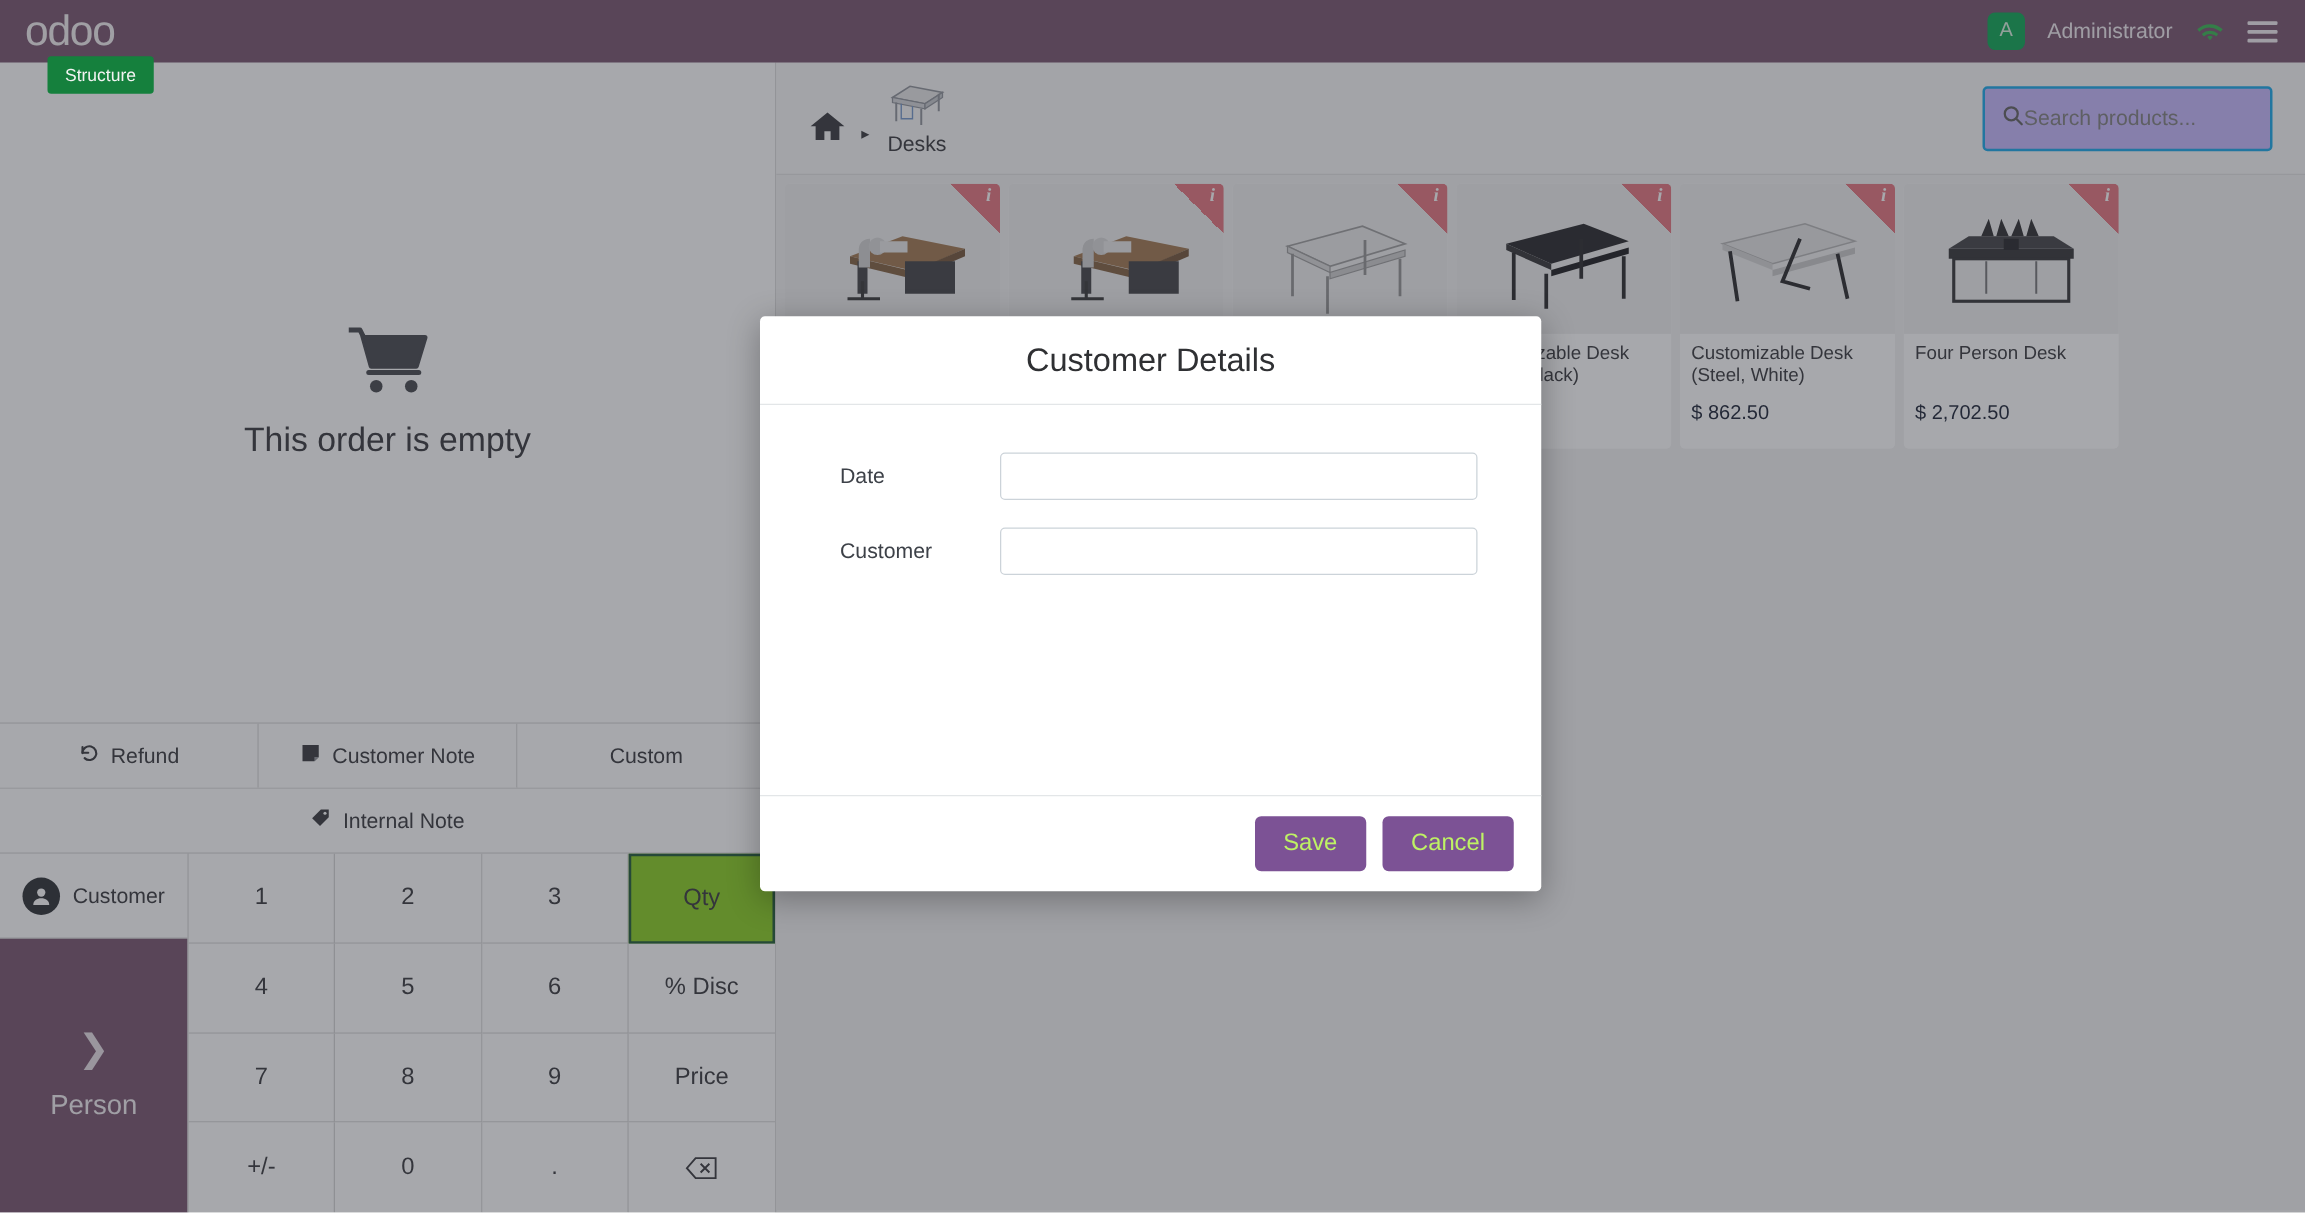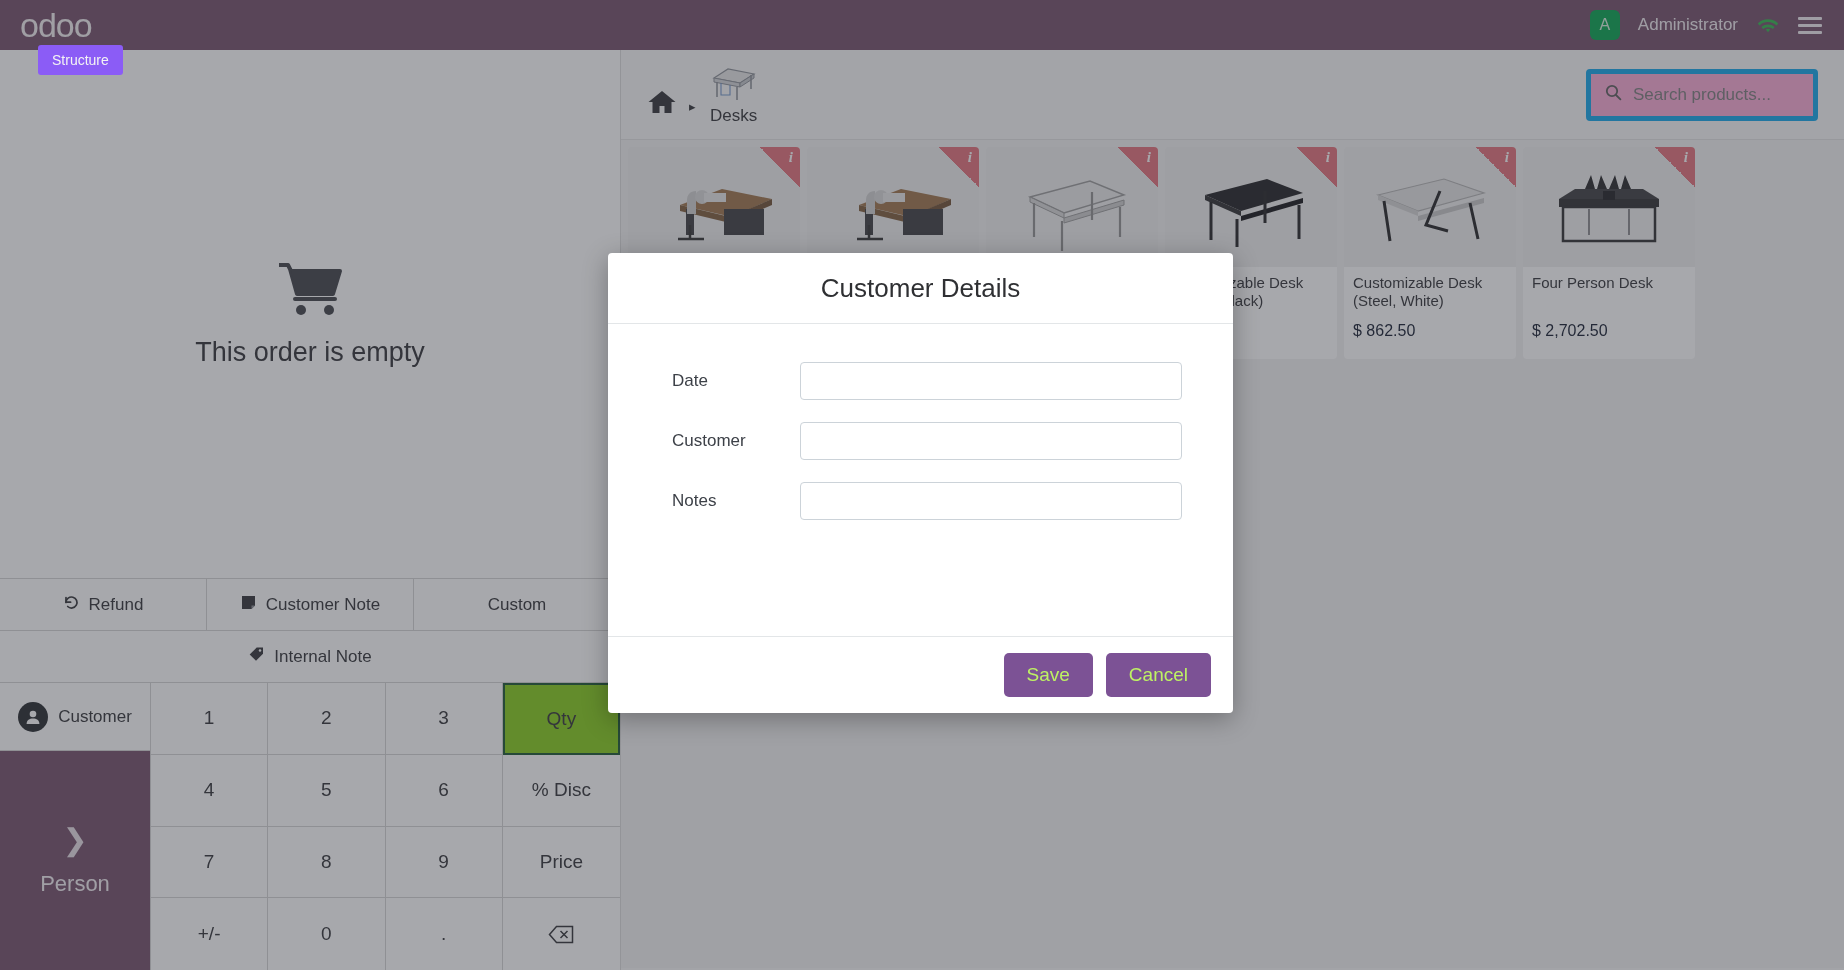--- a/index.html
+++ b/index.html
@@ -51,21 +51,21 @@
     display: flex; align-items: center; justify-content: center;
   }
   .user-name { color: #f1ecf0; font-size: 17px; }
   .wifi-ico { width: 24px; height: 20px; display:block; }
   .burger { display: flex; flex-direction: column; gap: 4px; width: 24px; }
   .burger i { display: block; height: 3px; background: #f1ecf0; border-radius: 1px; }
 
   
   #structure-tip {
     position: absolute; left: 38px; top: 45px;
-    background: #8b5cf6; color: #f3f3f3;
+    background: #15803d; color: #f3f3f3;
     font-size: 14px; padding: 7px 14px;
     border-radius: 3px;
     z-index: 60;
     white-space: nowrap;
   }
 
   
   #left-pane {
     position: absolute; left: 0; top: 50px;
     width: 620px; height: 920px;
@@ -174,23 +174,23 @@
   #breadcrumb { display: flex; align-items: flex-end; gap: 12px; }
   .home-ico { width: 30px; height: 28px; margin-bottom: 6px;}
   .bc-caret { color: #2e2f33; font-size: 13px; margin-bottom: 12px; }
   .bc-cat { display: flex; flex-direction: column; align-items: center; gap: 2px; }
   .bc-cat .thumb { width: 52px; height: 40px; }
   .bc-cat .cat-label { font-size: 17px; color: #2e2f33; }
 
   #search-box {
     margin-left: auto;
     width: 232px; height: 52px;
-    border: 5px solid #0ea5e9; border-radius: 4px;
-    background: #f9a8d4;
-    display: flex; align-items: center; gap: 11px;
+    border: 2px solid #0ea5e9; border-radius: 4px;
+    background: #c4b5fd;
+    display: flex; align-items: center; 
     padding: 0 14px;
   }
   .search-ico { width: 17px; height: 17px; flex: 0 0 auto;}
   #search-input {
     border: none; outline: none; background: transparent;
     font-size: 17px; color: #555; width: 100%;
     font-family: "Liberation Sans", sans-serif;
   }
   #search-input::placeholder { color: #7b7b7b; }
 
@@ -599,24 +599,20 @@
     </div>
     <div id="modal-body">
         <div class="field-row">
           <div class="field-label">Date</div>
           <input type="text" class="field-input" placeholder="" style="">
         </div>
         <div class="field-row">
           <div class="field-label">Customer</div>
           <input type="text" class="field-input" placeholder="" style="">
         </div>
-        <div class="field-row">
-          <div class="field-label">Notes</div>
-          <input type="text" class="field-input" placeholder="" style="">
-        </div>
       </div>
     <div id="modal-footer">
       <button class="modal-btn">Save</button>
       <button class="modal-btn">Cancel</button>
     </div>
   </div>
 
 </div>
 
 </body></html>

